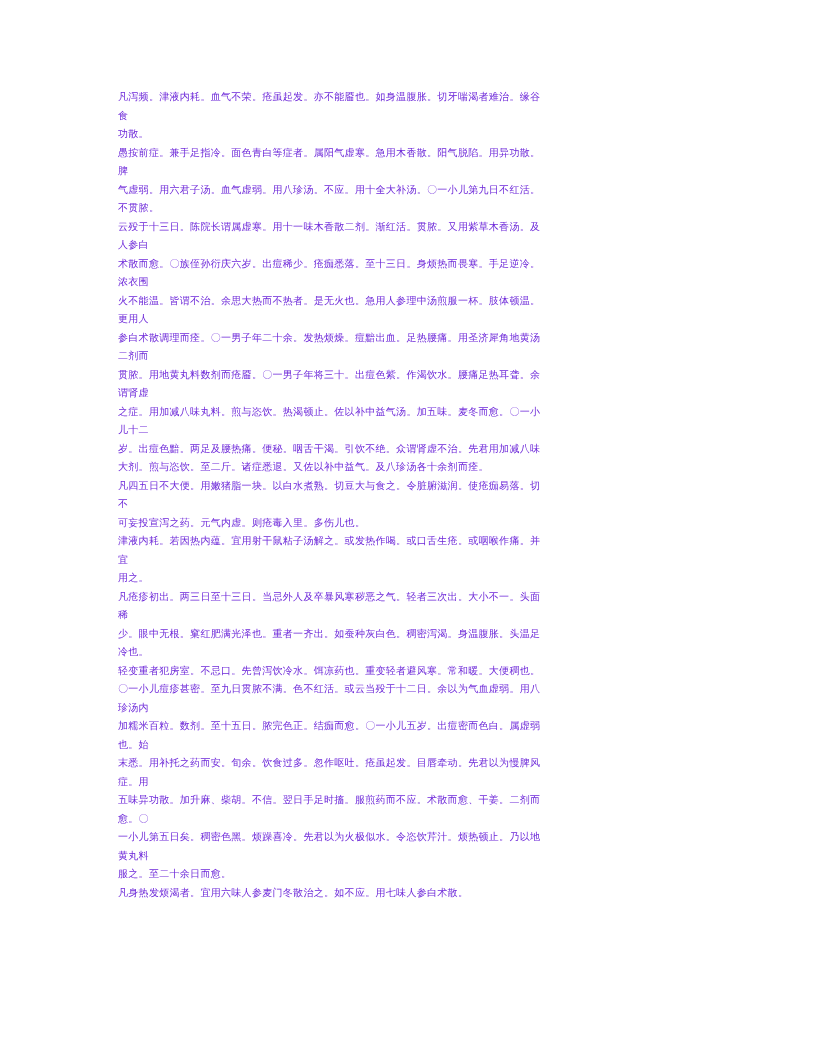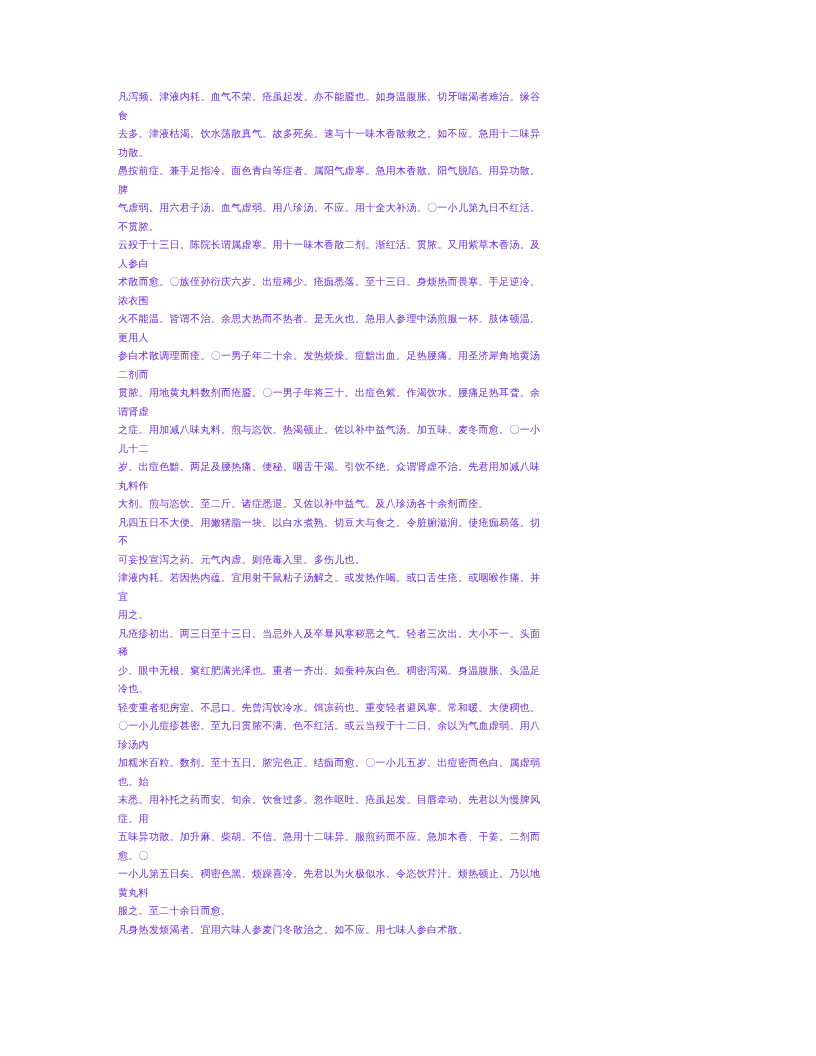--- a/index.html
+++ b/index.html
@@ -30,58 +30,56 @@
     height: 18.5px;
   }
 </style>
 </head>
 <body>
 
 <div class="page">
   <div class="text-block">
       <div class="text-line">凡泻频。津液内耗。血气不荣。疮虽起发。亦不能靥也。如身温腹胀。切牙喘渴者难治。缘谷</div>
       <div class="text-line">食</div>
-      <div class="text-line">去多。津液枯渴。饮水荡散真气。故多死矣。速与十一味木香散救之。如不应。急用十二味异</div>
       <div class="text-line">功散。</div>
       <div class="text-line">愚按前症。兼手足指冷。面色青白等症者。属阳气虚寒。急用木香散。阳气脱陷。用异功散。</div>
       <div class="text-line">脾</div>
       <div class="text-line">气虚弱。用六君子汤。血气虚弱。用八珍汤。不应。用十全大补汤。〇一小儿第九日不红活。</div>
       <div class="text-line">不贯脓。</div>
       <div class="text-line">云殁于十三日。陈院长谓属虚寒。用十一味木香散二剂。渐红活。贯脓。又用紫草木香汤。及</div>
       <div class="text-line">人参白</div>
       <div class="text-line">术散而愈。〇族侄孙衍庆六岁。出痘稀少。疮痂悉落。至十三日。身烦热而畏寒。手足逆冷。</div>
       <div class="text-line">浓衣围</div>
       <div class="text-line">火不能温。皆谓不治。余思大热而不热者。是无火也。急用人参理中汤煎服一杯。肢体顿温。</div>
       <div class="text-line">更用人</div>
       <div class="text-line">参白术散调理而痊。〇一男子年二十余。发热烦燥。痘黯出血。足热腰痛。用圣济犀角地黄汤</div>
       <div class="text-line">二剂而</div>
       <div class="text-line">贯脓。用地黄丸料数剂而疮靥。〇一男子年将三十。出痘色紫。作渴饮水。腰痛足热耳聋。余</div>
       <div class="text-line">谓肾虚</div>
       <div class="text-line">之症。用加减八味丸料。煎与恣饮。热渴顿止。佐以补中益气汤。加五味。麦冬而愈。〇一小</div>
       <div class="text-line">儿十二</div>
       <div class="text-line">岁。出痘色黯。两足及腰热痛。便秘。咽舌干渴。引饮不绝。众谓肾虚不治。先君用加减八味</div>
-      <div class="text-line">丸料作</div>
       <div class="text-line">大剂。煎与恣饮。至二斤。诸症悉退。又佐以补中益气。及八珍汤各十余剂而痊。</div>
       <div class="text-line">凡四五日不大便。用嫩猪脂一块。以白水煮熟。切豆大与食之。令脏腑滋润。使疮痂易落。切</div>
       <div class="text-line">不</div>
       <div class="text-line">可妄投宣泻之药。元气内虚。则疮毒入里。多伤儿也。</div>
       <div class="text-line">津液内耗。若因热内蕴。宜用射干鼠粘子汤解之。或发热作喝。或口舌生疮。或咽喉作痛。并</div>
       <div class="text-line">宜</div>
       <div class="text-line">用之。</div>
       <div class="text-line">凡疮疹初出。两三日至十三日。当忌外人及卒暴风寒秽恶之气。轻者三次出。大小不一。头面</div>
       <div class="text-line">稀</div>
       <div class="text-line">少。眼中无根。窠红肥满光泽也。重者一齐出。如蚕种灰白色。稠密泻渴。身温腹胀。头温足</div>
       <div class="text-line">冷也。</div>
       <div class="text-line">轻变重者犯房室。不忌口。先曾泻饮冷水。饵凉药也。重变轻者避风寒。常和暖。大便稠也。</div>
       <div class="text-line">〇一小儿痘疹甚密。至九日贯脓不满。色不红活。或云当殁于十二日。余以为气血虚弱。用八</div>
       <div class="text-line">珍汤内</div>
       <div class="text-line">加糯米百粒。数剂。至十五日。脓完色正。结痂而愈。〇一小儿五岁。出痘密而色白。属虚弱</div>
       <div class="text-line">也。始</div>
       <div class="text-line">末悉。用补托之药而安。旬余。饮食过多。忽作呕吐。疮虽起发。目唇牵动。先君以为慢脾风</div>
       <div class="text-line">症。用</div>
-      <div class="text-line">五味异功散。加升麻、柴胡。不信。急用十二味异。服煎药而不应。急加木香、干姜。二剂而</div>
+      <div class="text-line">五味异功散。加升麻、柴胡。不信。翌日手足时搐。服煎药而不应。术散而愈、干姜。二剂而</div>
       <div class="text-line">愈。〇</div>
       <div class="text-line">一小儿第五日矣。稠密色黑。烦躁喜冷。先君以为火极似水。令恣饮芹汁。烦热顿止。乃以地</div>
       <div class="text-line">黄丸料</div>
       <div class="text-line">服之。至二十余日而愈。</div>
       <div class="text-line">凡身热发烦渴者。宜用六味人参麦门冬散治之。如不应。用七味人参白术散。</div>
     </div>
 </div>
 
 </body></html>

